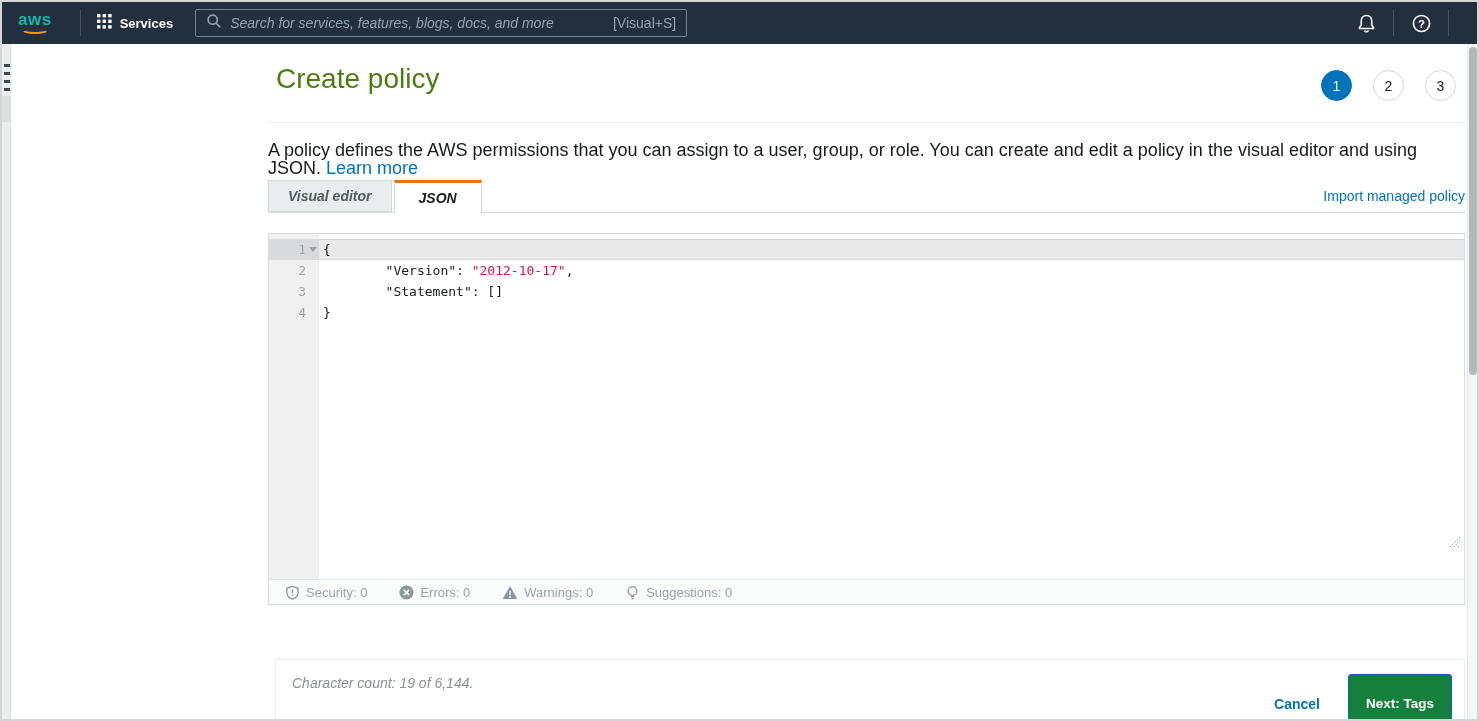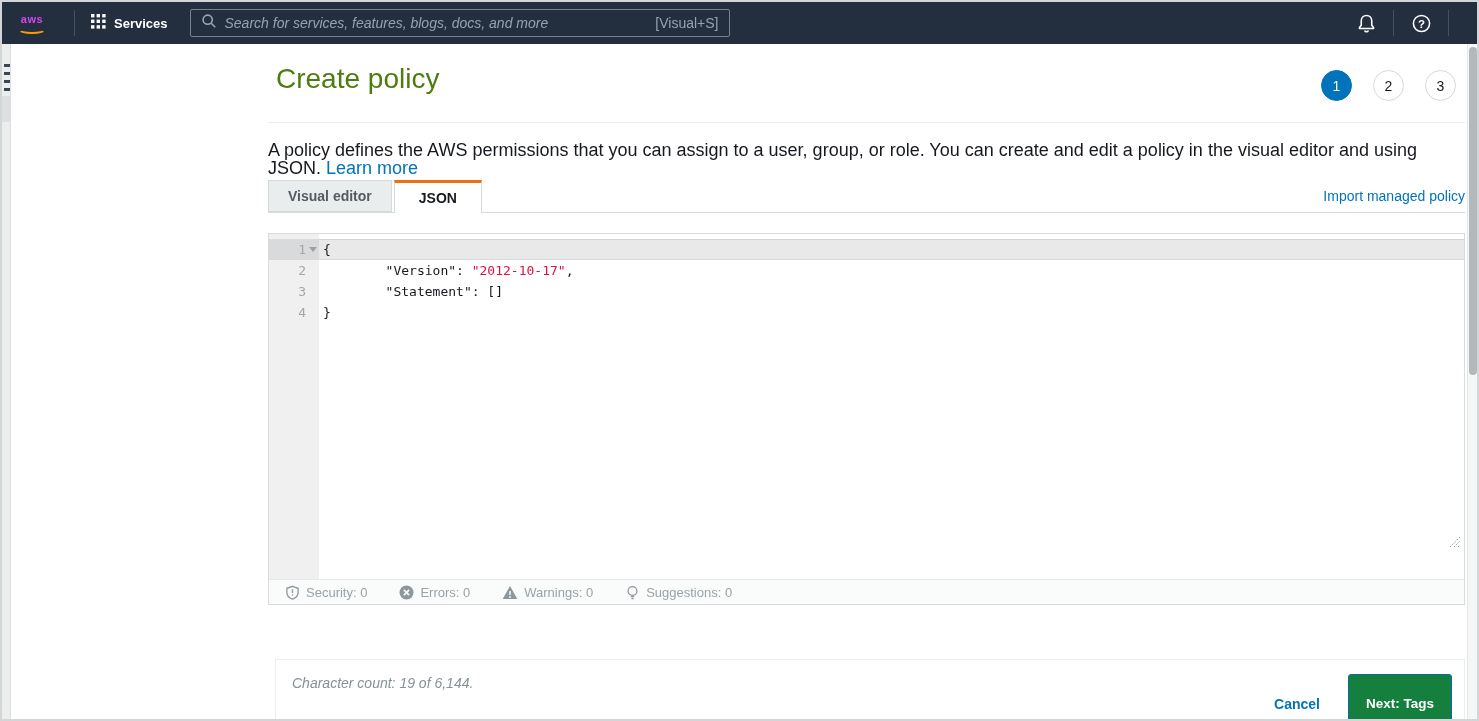--- a/index.html
+++ b/index.html
@@ -11,27 +11,27 @@
     overflow: hidden;
   }
   .frame { position:absolute; inset:0; border:2px solid #d2d6d6; pointer-events:none; z-index:60; }
 
   
   .topbar {
     position:absolute; left:2px; top:2px; right:2px; height:42px;
     background:#232f3e; display:flex; align-items:center; padding:0 16px; z-index:10;
   }
   .aws-logo { display:flex; flex-direction:column; align-items:center; margin-right:16px; cursor:pointer; }
-  .aws-logo .logo-text { color:#d946ef; font-weight:bold; font-size:11px; letter-spacing:.5px; line-height:15px; }
+  .aws-logo .logo-text { color:#14b8a6; font-weight:bold; font-size:17px; letter-spacing:.5px; line-height:15px; }
   .aws-logo .swoosh { width:28px; height:9px; border:2px solid transparent; border-bottom:2px solid #ff9900; border-radius:50%; margin-top:-2px; }
   .tb-divider { width:1px; height:26px; background:#46515e; margin:0 12px; }
   .services { display:flex; align-items:center; gap:8px; cursor:pointer; padding:0 4px; }
   .services-label { color:#ffffff; font-size:13px; font-weight:bold; }
   .searchbox {
-    margin-left:18px; width:540px; height:28px; background:#232f3e;
+    margin-left:18px; width:492px; height:28px; background:#232f3e;
     border:1px solid #75828f; border-radius:2px; display:flex; align-items:center; padding:0 10px;
   }
   .searchbox .ph { color:#95a3af; font-size:14px; font-style:italic; margin-left:8px; }
   .searchbox .spacer { flex:1; }
   .searchbox .shortcut { color:#95a3af; font-size:14px; }
   .tb-right { margin-left:auto; display:flex; align-items:center; }
   .tb-iconbtn { display:flex; align-items:center; justify-content:center; width:30px; height:30px; cursor:pointer; }
 
   
   .left-rail { position:absolute; left:2px; top:44px; bottom:2px; width:9px; background:#eceeee; border-right:1px solid #dcdfdf; z-index:5; }
@@ -51,21 +51,21 @@
   }
   .step-circle.active { background:#0073bb; border-color:#0073bb; color:#fff; }
   .header-divider { position:absolute; left:268px; right:14px; top:122px; border-top:1px solid #eaeded; }
 
   .intro { position:absolute; left:268px; top:141px; right:30px; font-size:18px; color:#16191f; line-height:18px; }
   .link { color:#0073bb; cursor:pointer; text-decoration:none; }
 
   
   .tabbar { position:absolute; left:268px; top:180px; right:14px; height:33px; border-bottom:1px solid #d5dbdb; display:flex; align-items:stretch; }
   .tab {
-    display:inline-flex; align-items:center; padding:0 19px; font-size:14px; font-weight:bold; cursor:pointer;
+    display:inline-flex; align-items:center; padding:0 19px; font-size:14px; font-weight:bold; cursor:pointer;font-style:italic;
   }
   .tab.inactive { background:#eaeded; border:1px solid #d5dbdb; color:#545b64; }
   .tab.active {
     background:#fff; border-left:1px solid #d5dbdb; border-right:1px solid #d5dbdb;
     border-top:3px solid #ec7211; color:#16191f; margin-left:2px; margin-bottom:-1px; padding:0 24px;
   }
   .import-link { margin-left:auto; align-self:center; font-size:14px; }
 
   
   .editor { position:absolute; left:268px; top:233px; right:14px; height:372px; border:1px solid #d9dcdc; background:#fff; }

